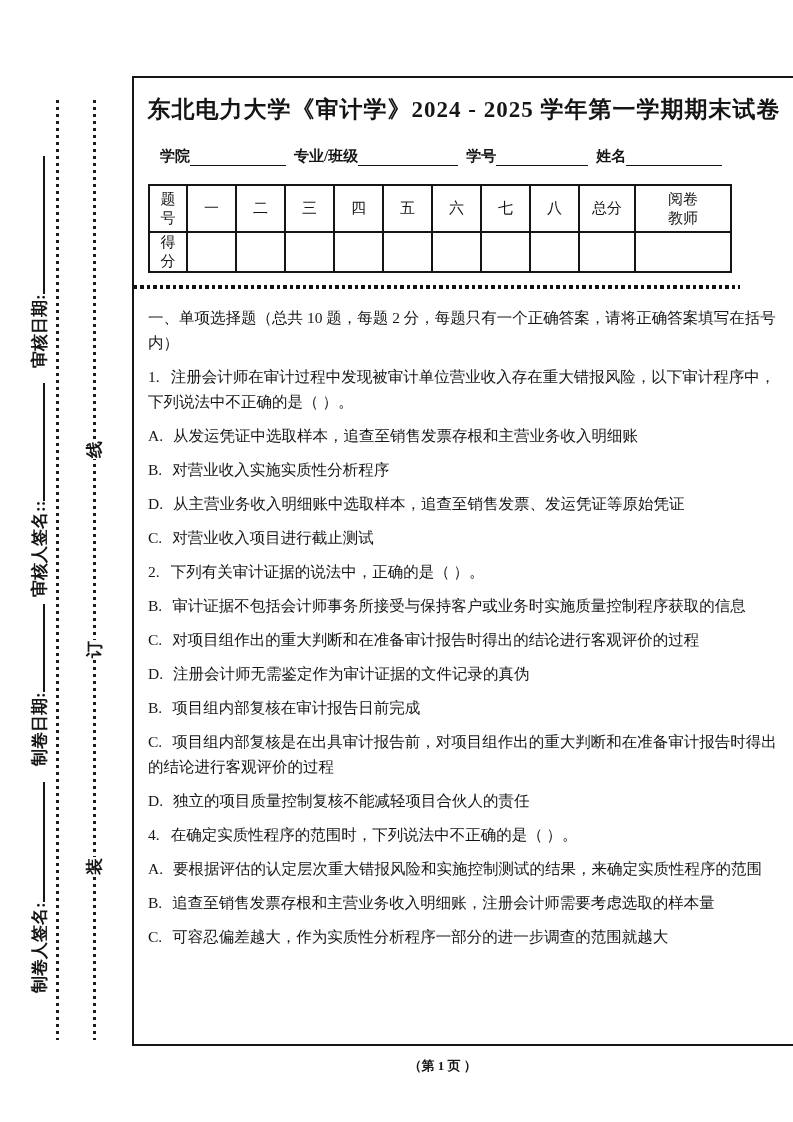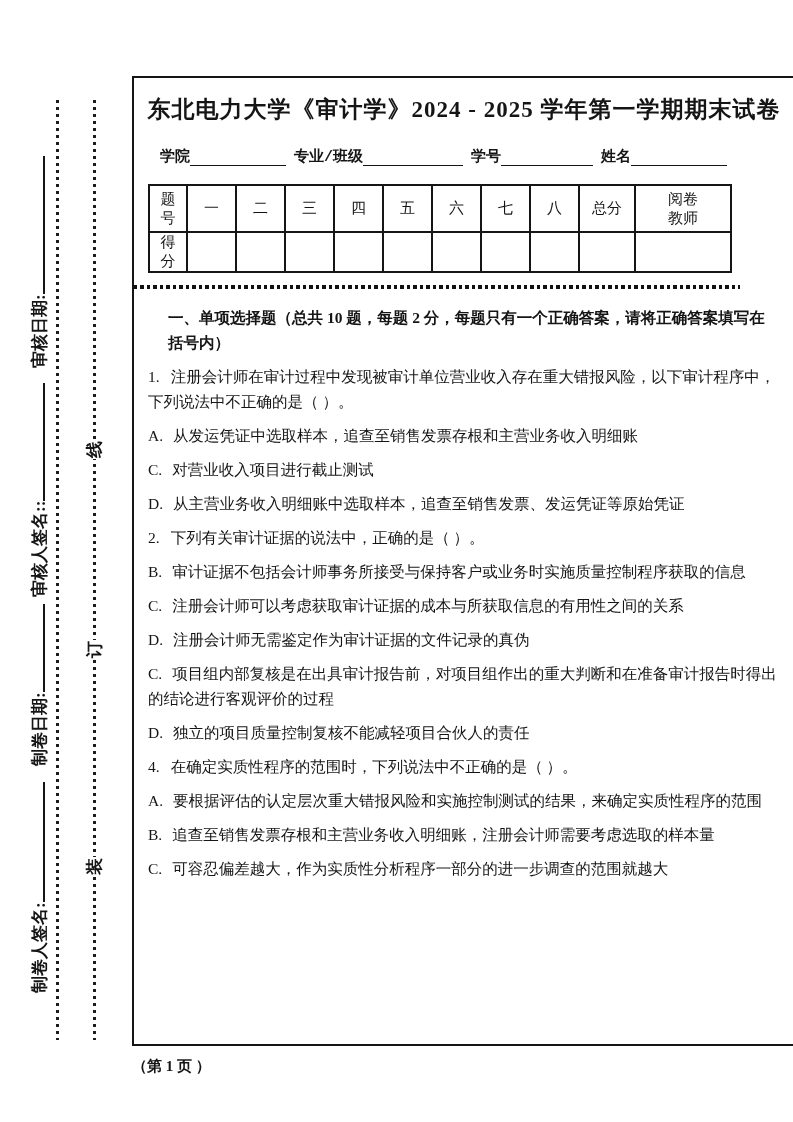--- a/index.html
+++ b/index.html
@@ -14,42 +14,42 @@
   .dotline{position:absolute;width:3px;
            background:repeating-linear-gradient(to bottom,#1c1c1c 0 3px,transparent 3px 7px);}
   .bindchar{position:absolute;transform:rotate(-90deg);font-size:17px;font-weight:bold;
             background:#ffffff;padding:3px 1px;line-height:17px;}
 
   
   .box{position:absolute;left:132px;top:76px;width:664px;height:970px;
        border:2px solid #151515;box-sizing:border-box;}
   .title{margin:16px 8px 0 8px;text-align:center;font-size:23px;font-weight:bold;letter-spacing:1px;}
   .fields{display:flex;align-items:flex-end;margin:22px 26px 0 26px;
-          font-size:15px;font-weight:bold;font-family:Liberation Mono, monospace;}
+          font-size:15px;font-weight:bold;}
   .fgroup{display:flex;align-items:flex-end;margin-right:8px;}
   .fgroup .blank{display:inline-block;height:17px;border-bottom:1.5px solid #151515;}
 
   table.score{border-collapse:collapse;margin:18px 0 0 14px;table-layout:fixed;}
   table.score td{border:2px solid #151515;text-align:center;vertical-align:middle;
                  font-size:15px;padding:0;}
   table.score tr.r1 td{height:45px;}
   table.score tr.r2 td{height:38px;}
   .two-line{white-space:pre-line;line-height:19px;}
 
   .divider{margin:12px 0 0 0;width:606px;height:4px;
            background:repeating-linear-gradient(to right,#111 0 3.5px,transparent 3.5px 6.5px);}
 
   .body{margin:16px 15px 0 14px;font-size:15.5px;}
   .body p{margin:0 0 9px 0;line-height:25px;text-align:left;}
-  .body p.sec{font-weight:bold;margin-left:20px;}
+  .body p.sec{font-weight:normal;}
   .qnum{display:inline-block;margin-right:11px;}
   .okey{display:inline-block;margin-right:10px;}
 
-  .footer{position:absolute;left:132px;top:1057px;width:621px;text-align:left;
-          font-weight:bold;font-size:15px;}
+  .footer{position:absolute;left:132px;top:1057px;width:621px;text-align:center;
+          font-weight:bold;font-size:13px;}
 </style>
 </head>
 <body>
 
 <div class="sheet">
 
   <div class="vlabel" style="left:30px;top:368px;">
     <span>审核日期:</span><span class="vblank" style="width:138px;"></span>
   </div>
   <div class="vlabel" style="left:30px;top:597px;">
@@ -138,28 +138,30 @@
     </tbody>
       </table>
 
     <div class="divider"></div>
 
     <div class="body">
       <p class="sec">一、单项选择题（总共 10 题，每题 2 分，每题只有一个正确答案，请将正确答案填写在括号内）</p>
 
       <p><span class="qnum">1.</span><span>注册会计师在审计过程中发现被审计单位营业收入存在重大错报风险，以下审计程序中，下列说法中不正确的是（  ）。</span></p>
       <p><span class="okey">A.</span><span>从发运凭证中选取样本，追查至销售发票存根和主营业务收入明细账</span></p>
+      <p><span class="okey">B.</span><span>对营业收入实施实质性分析程序</span></p>
+      <p><span class="okey">D.</span><span>从主营业务收入明细账中选取样本，追查至销售发票、发运凭证等原始凭证</span></p>
       <p><span class="okey">C.</span><span>对营业收入项目进行截止测试</span></p>
-      <p><span class="okey">D.</span><span>从主营业务收入明细账中选取样本，追查至销售发票、发运凭证等原始凭证</span></p>
 
       <p><span class="qnum">2.</span><span>下列有关审计证据的说法中，正确的是（  ）。</span></p>
       <p><span class="okey">B.</span><span>审计证据不包括会计师事务所接受与保持客户或业务时实施质量控制程序获取的信息</span></p>
-      <p><span class="okey">C.</span><span>注册会计师可以考虑获取审计证据的成本与所获取信息的有用性之间的关系</span></p>
+      <p><span class="okey">C.</span><span>对项目组作出的重大判断和在准备审计报告时得出的结论进行客观评价的过程</span></p>
       <p><span class="okey">D.</span><span>注册会计师无需鉴定作为审计证据的文件记录的真伪</span></p>
 
+      <p><span class="okey">B.</span><span>项目组内部复核在审计报告日前完成</span></p>
       <p><span class="okey">C.</span><span>项目组内部复核是在出具审计报告前，对项目组作出的重大判断和在准备审计报告时得出的结论进行客观评价的过程</span></p>
       <p><span class="okey">D.</span><span>独立的项目质量控制复核不能减轻项目合伙人的责任</span></p>
 
       <p><span class="qnum">4.</span><span>在确定实质性程序的范围时，下列说法中不正确的是（  ）。</span></p>
       <p><span class="okey">A.</span><span>要根据评估的认定层次重大错报风险和实施控制测试的结果，来确定实质性程序的范围</span></p>
       <p><span class="okey">B.</span><span>追查至销售发票存根和主营业务收入明细账，注册会计师需要考虑选取的样本量</span></p>
       <p><span class="okey">C.</span><span>可容忍偏差越大，作为实质性分析程序一部分的进一步调查的范围就越大</span></p>
     </div>
   </div>
 

